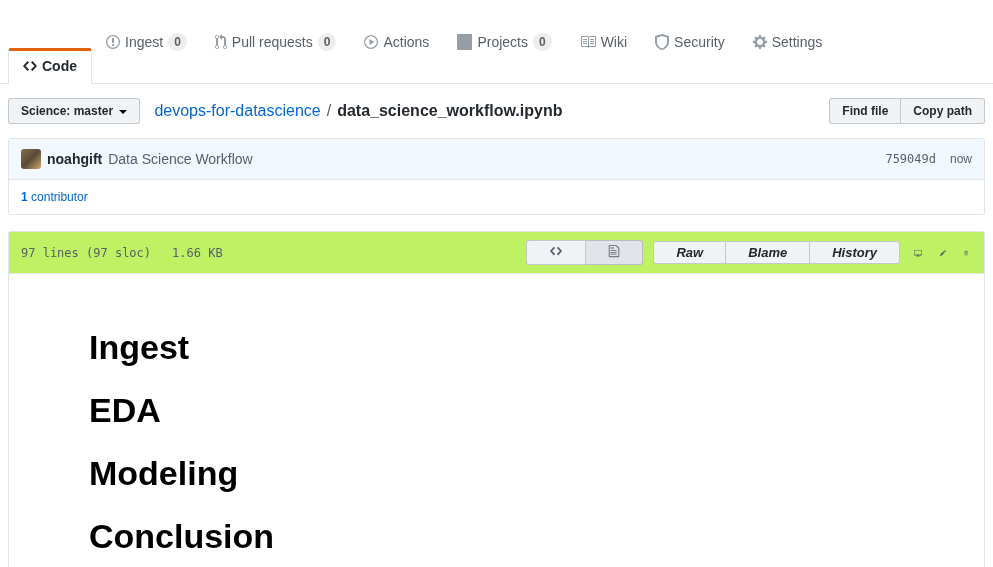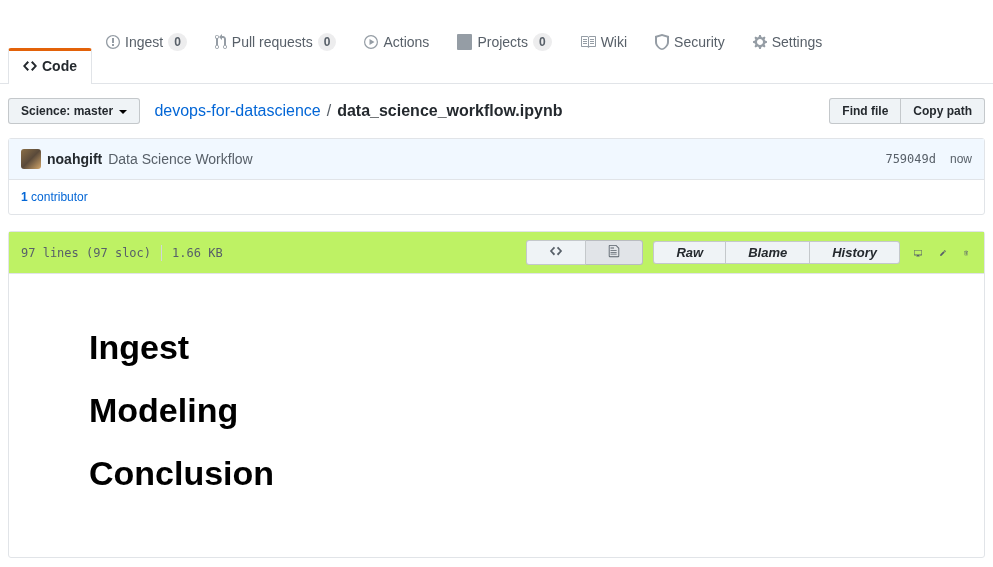--- a/index.html
+++ b/index.html
@@ -250,16 +250,17 @@
       <svg class="icon-btn" width="14" height="16" viewBox="0 0 14 16">
           <path d="M0 12v3h3l8-8-3-3-8 8zm3 2H1v-2h1v1h1v1zm10.3-9.3L12 6 9 3l1.3-1.3a.996.996 0 011.41 0l1.59 1.59c.39.39.39 1.02 0 1.41z"></path>
         </svg>
       <svg class="icon-btn" width="12" height="16" viewBox="0 0 12 16">
           <path d="M11 2H9c0-.55-.45-1-1-1H5c-.55 0-1 .45-1 1H2c-.55 0-1 .45-1 1v1c0 .55.45 1 1 1v9c0 .55.45 1 1 1h7c.55 0 1-.45 1-1V5c.55 0 1-.45 1-1V3c0-.55-.45-1-1-1zm-1 12H3V5h1v8h1V5h1v8h1V5h1v8h1V5h1v9zm1-10H2V3h9v1z"></path>
         </svg>
     </div>
   </div>
   <div class="file-content">
     <h1>Ingest</h1>
+    <h1>EDA</h1>
     <h1>Modeling</h1>
     <h1>Conclusion</h1>
   </div>
 </div>
 
 </body></html>

